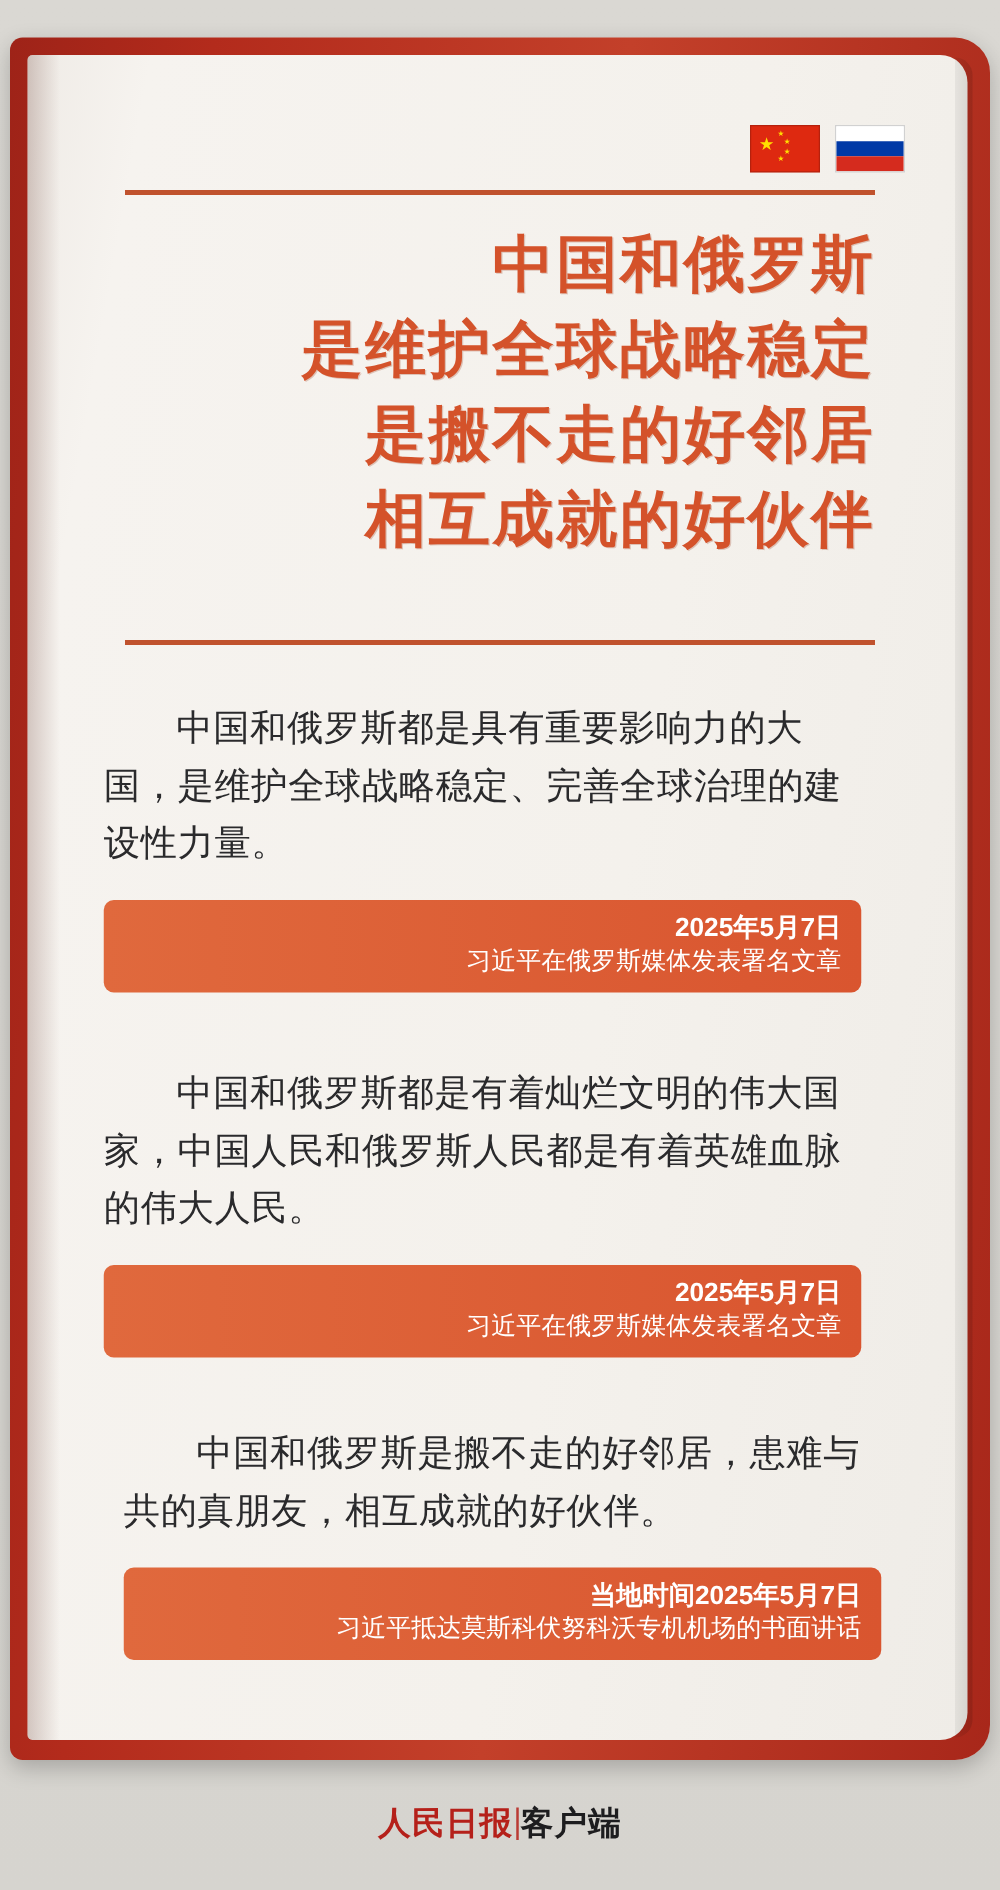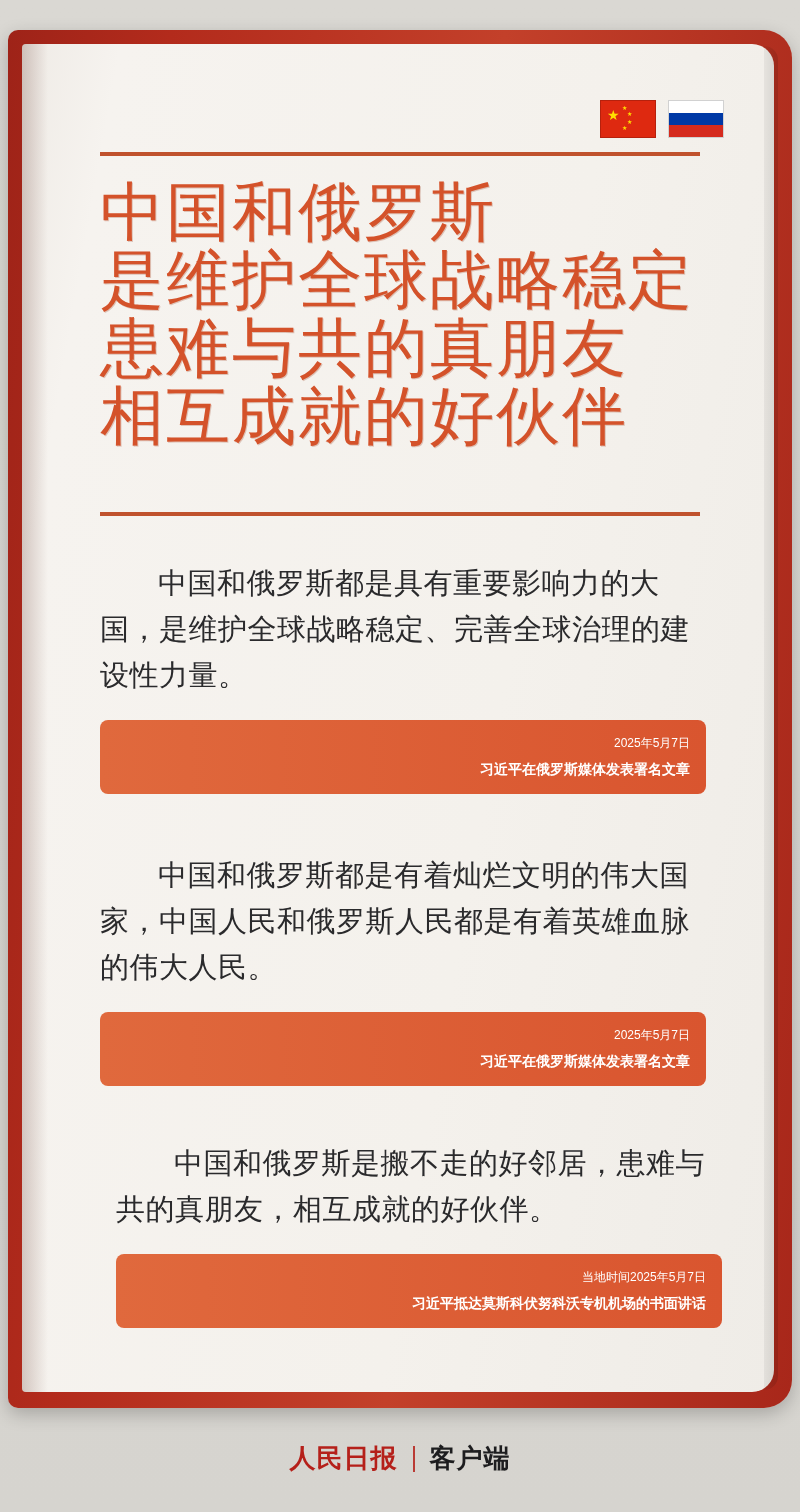--- a/index.html
+++ b/index.html
@@ -69,60 +69,60 @@
   .flag-ru .b3 { top: 66.66%; background: #d52b1e; }
 
   
   .rule { position: absolute; left: 100px; width: 600px; height: 4px; background: #c0522d; }
   .rule-top { top: 152px; }
   .rule-bottom { top: 512px; }
 
   .title {
     position: absolute;
     left: 100px; top: 178px; width: 600px;
-    text-align: left;
+    text-align: right;
     color: #d4522a;
-    font-weight: 400;
-    font-size: 64px;
+    font-weight: 700;
+    font-size: 49px;
     line-height: 68px;
     letter-spacing: 2px;
     text-shadow: 1px 1px 0 rgba(150,50,20,.25);
   }
   .title span { display: block; }
 
   
-  .quote-block { position: absolute; left: 100px; width: 606px; }
+  .quote-block { position: absolute; left: 83px; width: 606px; }
   .q1 { top: 560px; }
   .q2 { top: 852px; }
   .q3 { top: 1140px; margin-left: 16px; }
 
   .quote-text {
     font-family: "Liberation Serif", "DejaVu Serif", serif;
     font-size: 29px;
     line-height: 46px;
     color: #2a2a2c;
     text-indent: 58px;
     letter-spacing: .5px;
   }
   .source {
     margin-top: 22px;
     background: linear-gradient(90deg,#e0693d 0%, #d9552f 100%);
     border-radius: 8px;
     padding: 10px 16px 12px 16px;
     color: #fff;
     text-align: right;
   }
-  .source .date { font-size: 12px; line-height: 26px; font-weight: 400; }
-  .source .desc { font-size: 14px; line-height: 26px; font-weight: 700; }
+  .source .date { font-size: 21px; line-height: 26px; font-weight: 700; }
+  .source .desc { font-size: 20px; line-height: 26px; font-weight: 400; }
 
   
   .footer {
     position: absolute;
     left: 0; bottom: 36px; width: 800px;
-    display: flex; align-items: center; justify-content: center; gap: 15px;
+    display: flex; align-items: center; justify-content: center; gap: 2px;
   }
   .footer .brand {
     font-family: "Liberation Serif", "DejaVu Serif", serif;
     color: #b5201a; font-size: 26px; font-weight: 700; letter-spacing: 1px;
   }
   .footer .divider { width: 2px; height: 26px; background: #b5201a; opacity: .85; }
   .footer .client {
     color: #1d1d1f; font-size: 26px; font-weight: 700; letter-spacing: 1px; text-align: right;
   }
 </style>
@@ -149,21 +149,21 @@
       <i class="b2"></i>
       <i class="b3"></i>
     </div>
   </div>
 
   <div class="rule rule-top"></div>
 
   <div class="title">
     <span>中国和俄罗斯</span>
     <span>是维护全球战略稳定</span>
-    <span>患难与共的真朋友</span>
+    <span>是搬不走的好邻居</span>
     <span>相互成就的好伙伴</span>
   </div>
 
   <div class="rule rule-bottom"></div>
 
   <div class="quote-block q1">
     <div class="quote-text">中国和俄罗斯都是具有重要影响力的大国，是维护全球战略稳定、完善全球治理的建设性力量。</div>
     <div class="source">
       <div class="date">2025年5月7日</div>
       <div class="desc">习近平在俄罗斯媒体发表署名文章</div>

